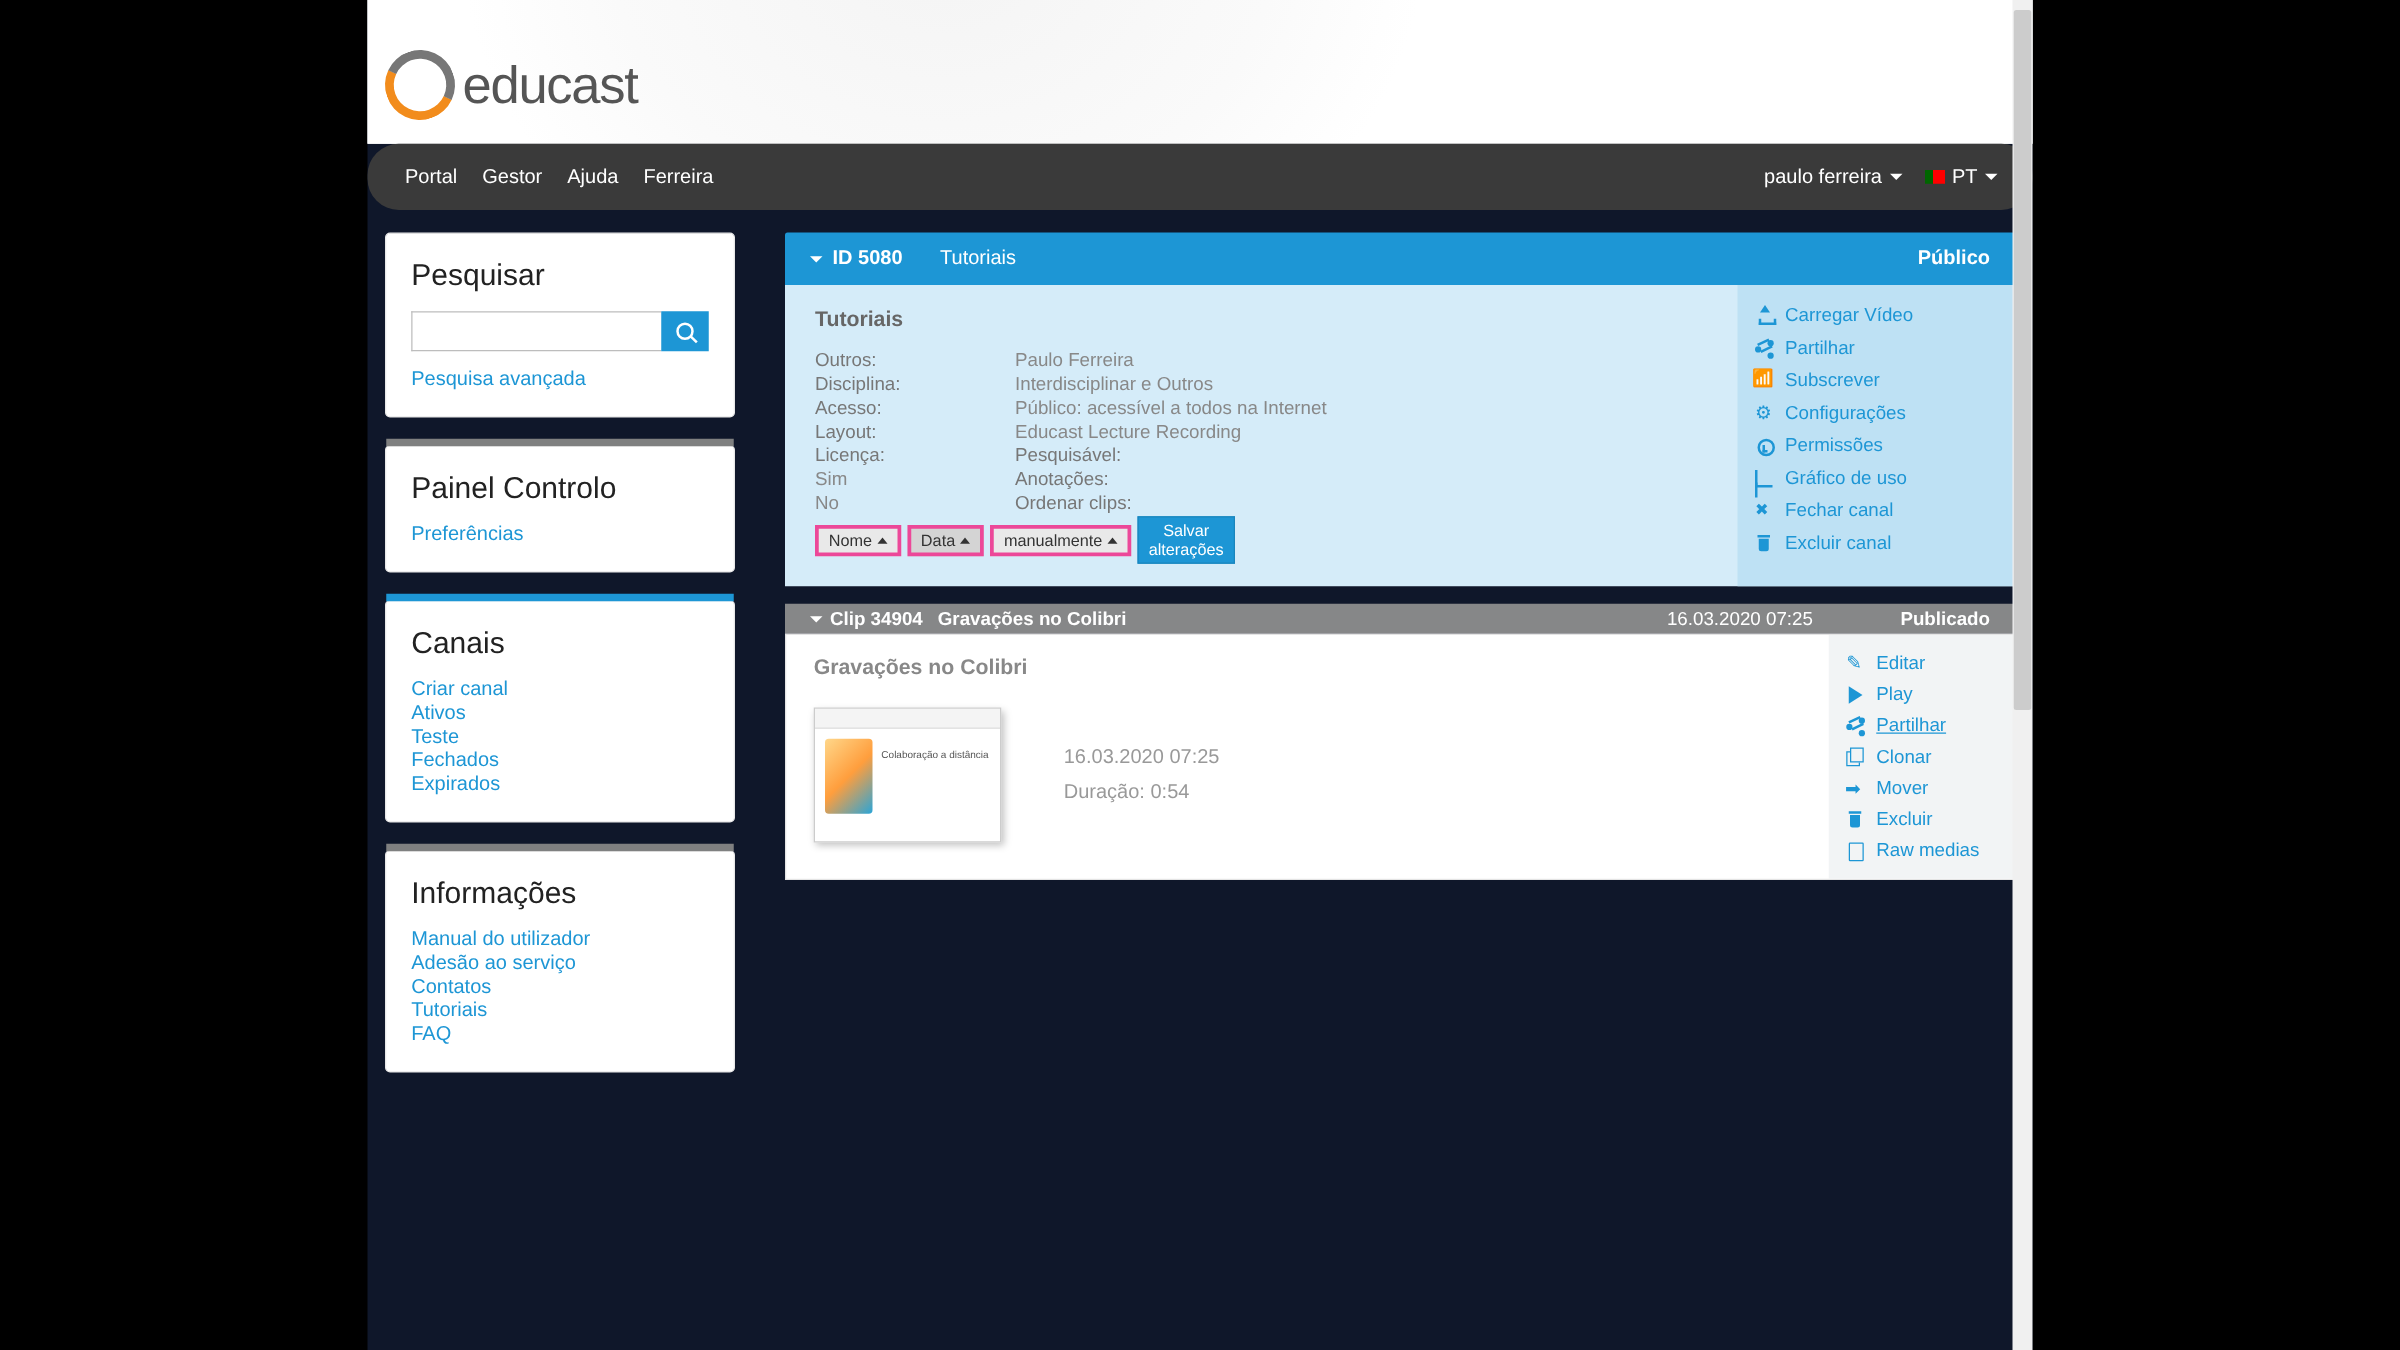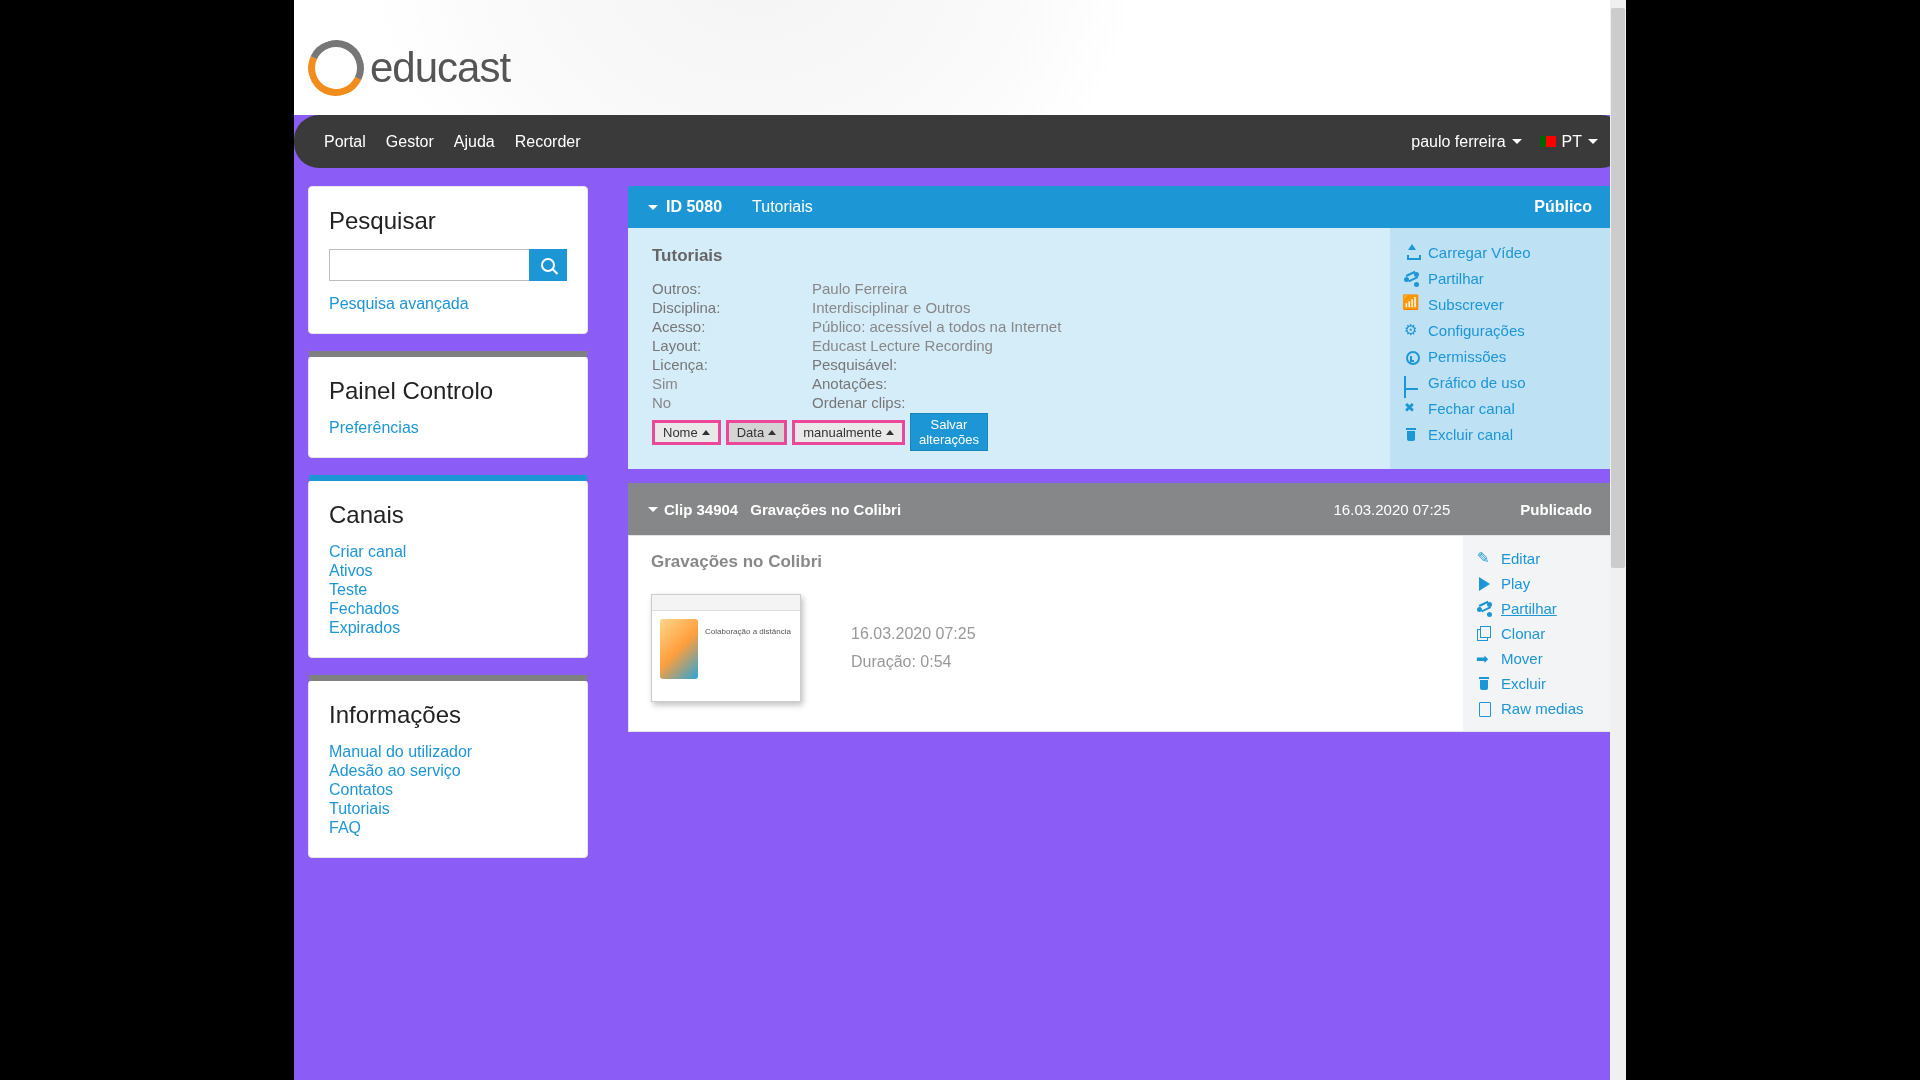--- a/index.html
+++ b/index.html
@@ -1,17 +1,17 @@
 <!DOCTYPE html>
 <html><head>
 <meta charset="utf-8">
 <style>
 * { box-sizing: border-box; margin: 0; padding: 0; }
 body { font-family: "Segoe UI", Arial, sans-serif; font-size: 14px; color: #333; background: #000; }
-.browser-frame { width: 1332px; margin: 0 auto; background: #8b5cf6; min-height: 1080px; position: relative; }
+.browser-frame { width: 1332px; margin: 0 auto; background: #0f172a; min-height: 1080px; position: relative; }
 .scrollbar { position: absolute; right: 0; top: 0; width: 16px; height: 100%; background: #f0f0f0; }
 .scrollbar-thumb { position: absolute; top: 8px; width: 14px; left: 1px; height: 560px; background: #ccc; border-radius: 2px; }
 .header-area { height: 115px; padding: 20px 12px 0 12px; background: #fff radial-gradient(ellipse 480px 380px at 460px -40px, #f4f4f4 0%, #fafafa 55%, #fff 80%); display: flex; align-items: center; }
 .logo { display: flex; align-items: center; margin-left: 2px; }
 .logo-icon { width: 56px; height: 56px; position: relative; margin-right: 6px; }
 .logo-icon::before { content: ""; position: absolute; inset: 0; border: 7px solid #f28c1c; border-right-color: transparent; border-top-color: transparent; border-radius: 50%; transform: rotate(-20deg); }
 .logo-icon::after { content: ""; position: absolute; inset: 0; border: 7px solid #777; border-left-color: transparent; border-bottom-color: transparent; border-radius: 50%; transform: rotate(-20deg); }
 .logo-text { font-size: 42px; color: #555; font-weight: 400; letter-spacing: -1px; }
 .navbar { background: #3a3a3a; display: flex; align-items: center; padding: 0 20px; height: 53px; border-radius: 25px; }
 .nav-left { display: flex; height: 100%; }
@@ -62,21 +62,21 @@
 .ic-share::after { content: ""; position: absolute; left: 2px; top: 3px; width: 10px; height: 1.5px; background: currentColor; transform: rotate(-25deg); box-shadow: 0 6px 0 currentColor; transform-origin: left; }
 .ic-rss::before { content: "\01F4F6"; position: absolute; top: -4px; left: -2px; font-size: 14px; color: currentColor; }
 .ic-gear::before { content: "\2699"; position: absolute; top: -3px; left: 0; font-size: 15px; }
 .ic-perm::before { content: ""; position: absolute; left: 2px; top: 1px; width: 10px; height: 10px; border: 2px solid currentColor; border-radius: 50%; }
 .ic-perm::after { content: ""; position: absolute; left: 6px; top: 6px; width: 2px; height: 4px; border-left: 2px solid currentColor; border-bottom: 2px solid currentColor; }
 .ic-chart::before { content: ""; position: absolute; left: 0; top: 0; width: 2px; height: 12px; background: currentColor; box-shadow: 0 10px 0 currentColor; }
 .ic-chart::after { content: ""; position: absolute; left: 0; bottom: 0; width: 14px; height: 2px; background: currentColor; }
 .ic-close::before { content: "\2716"; position: absolute; top: -2px; left: 0; font-size: 13px; }
 .ic-trash::before { content: ""; position: absolute; left: 3px; top: 3px; width: 8px; height: 10px; background: currentColor; border-radius: 0 0 2px 2px; }
 .ic-trash::after { content: ""; position: absolute; left: 2px; top: 0; width: 10px; height: 2px; background: currentColor; }
-.clip-hdr { background: #868788; color: #fff; display: flex; align-items: center; padding: 8px 20px; height: 52px; font-size: 15px; margin-top: 14px; }
+.clip-hdr { background: #868788; color: #fff; display: flex; align-items: center; padding: 8px 20px; height: 24px; font-size: 15px; margin-top: 14px; }
 .clip-hdr .caret { border-top-color: #fff; margin-right: 6px; }
 .clip-id { font-weight: 600; margin-right: 12px; }
 .clip-name-h { font-weight: 600; }
 .clip-date { margin-left: auto; margin-right: 70px; font-weight: 500; }
 .clip-badge { font-weight: 600; }
 .clip-body { background: #fff; border: 1px solid #e4e4e4; display: flex; }
 .clip-main { flex: 1; padding: 16px 22px; }
 .clip-title { font-size: 17px; font-weight: 600; color: #888; margin-bottom: 22px; }
 .clip-row { display: flex; gap: 50px; align-items: center; }
 .thumb { width: 150px; height: 108px; background: #fff; border: 1px solid #ccc; box-shadow: 2px 3px 6px rgba(0,0,0,0.25); position: relative; overflow: hidden; }
@@ -103,21 +103,21 @@
       <div class="logo-icon"></div>
       <div class="logo-text">educast</div>
     </div>
   </div>
 
   <div class="navbar">
     <div class="nav-left">
       <div class="nav-link">Portal</div>
       <div class="nav-link">Gestor</div>
       <div class="nav-link">Ajuda</div>
-      <div class="nav-link">Recorder</div>
+      <div class="nav-link">Ferreira</div>
     </div>
     <div class="nav-right">
       <div class="nav-user">
         <span>paulo ferreira</span>
         <span class="caret"></span>
       </div>
       <div class="nav-lang">
         <span class="flag-icon"></span>
         <span>PT</span>
         <span class="caret"></span>

